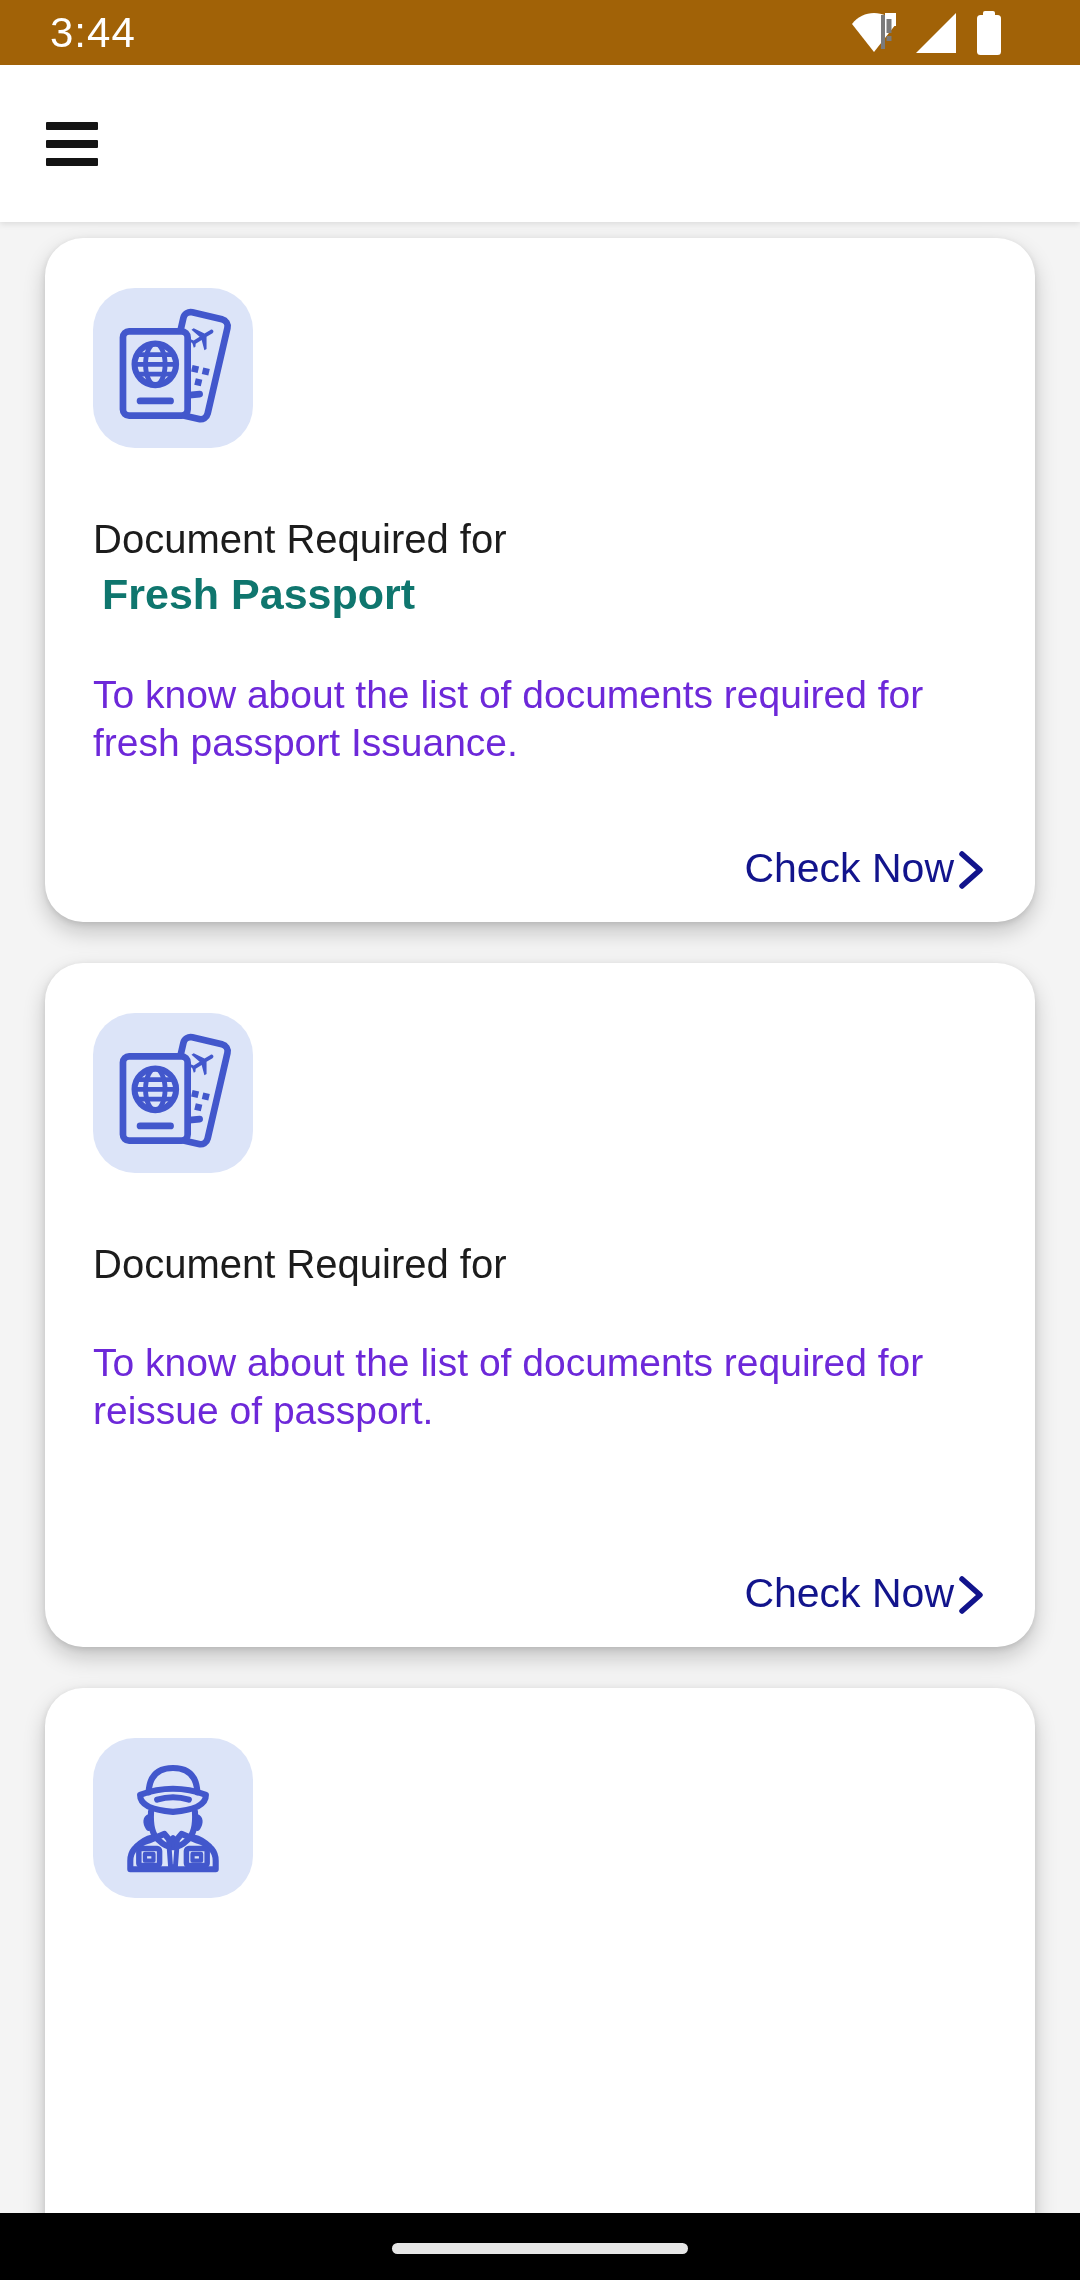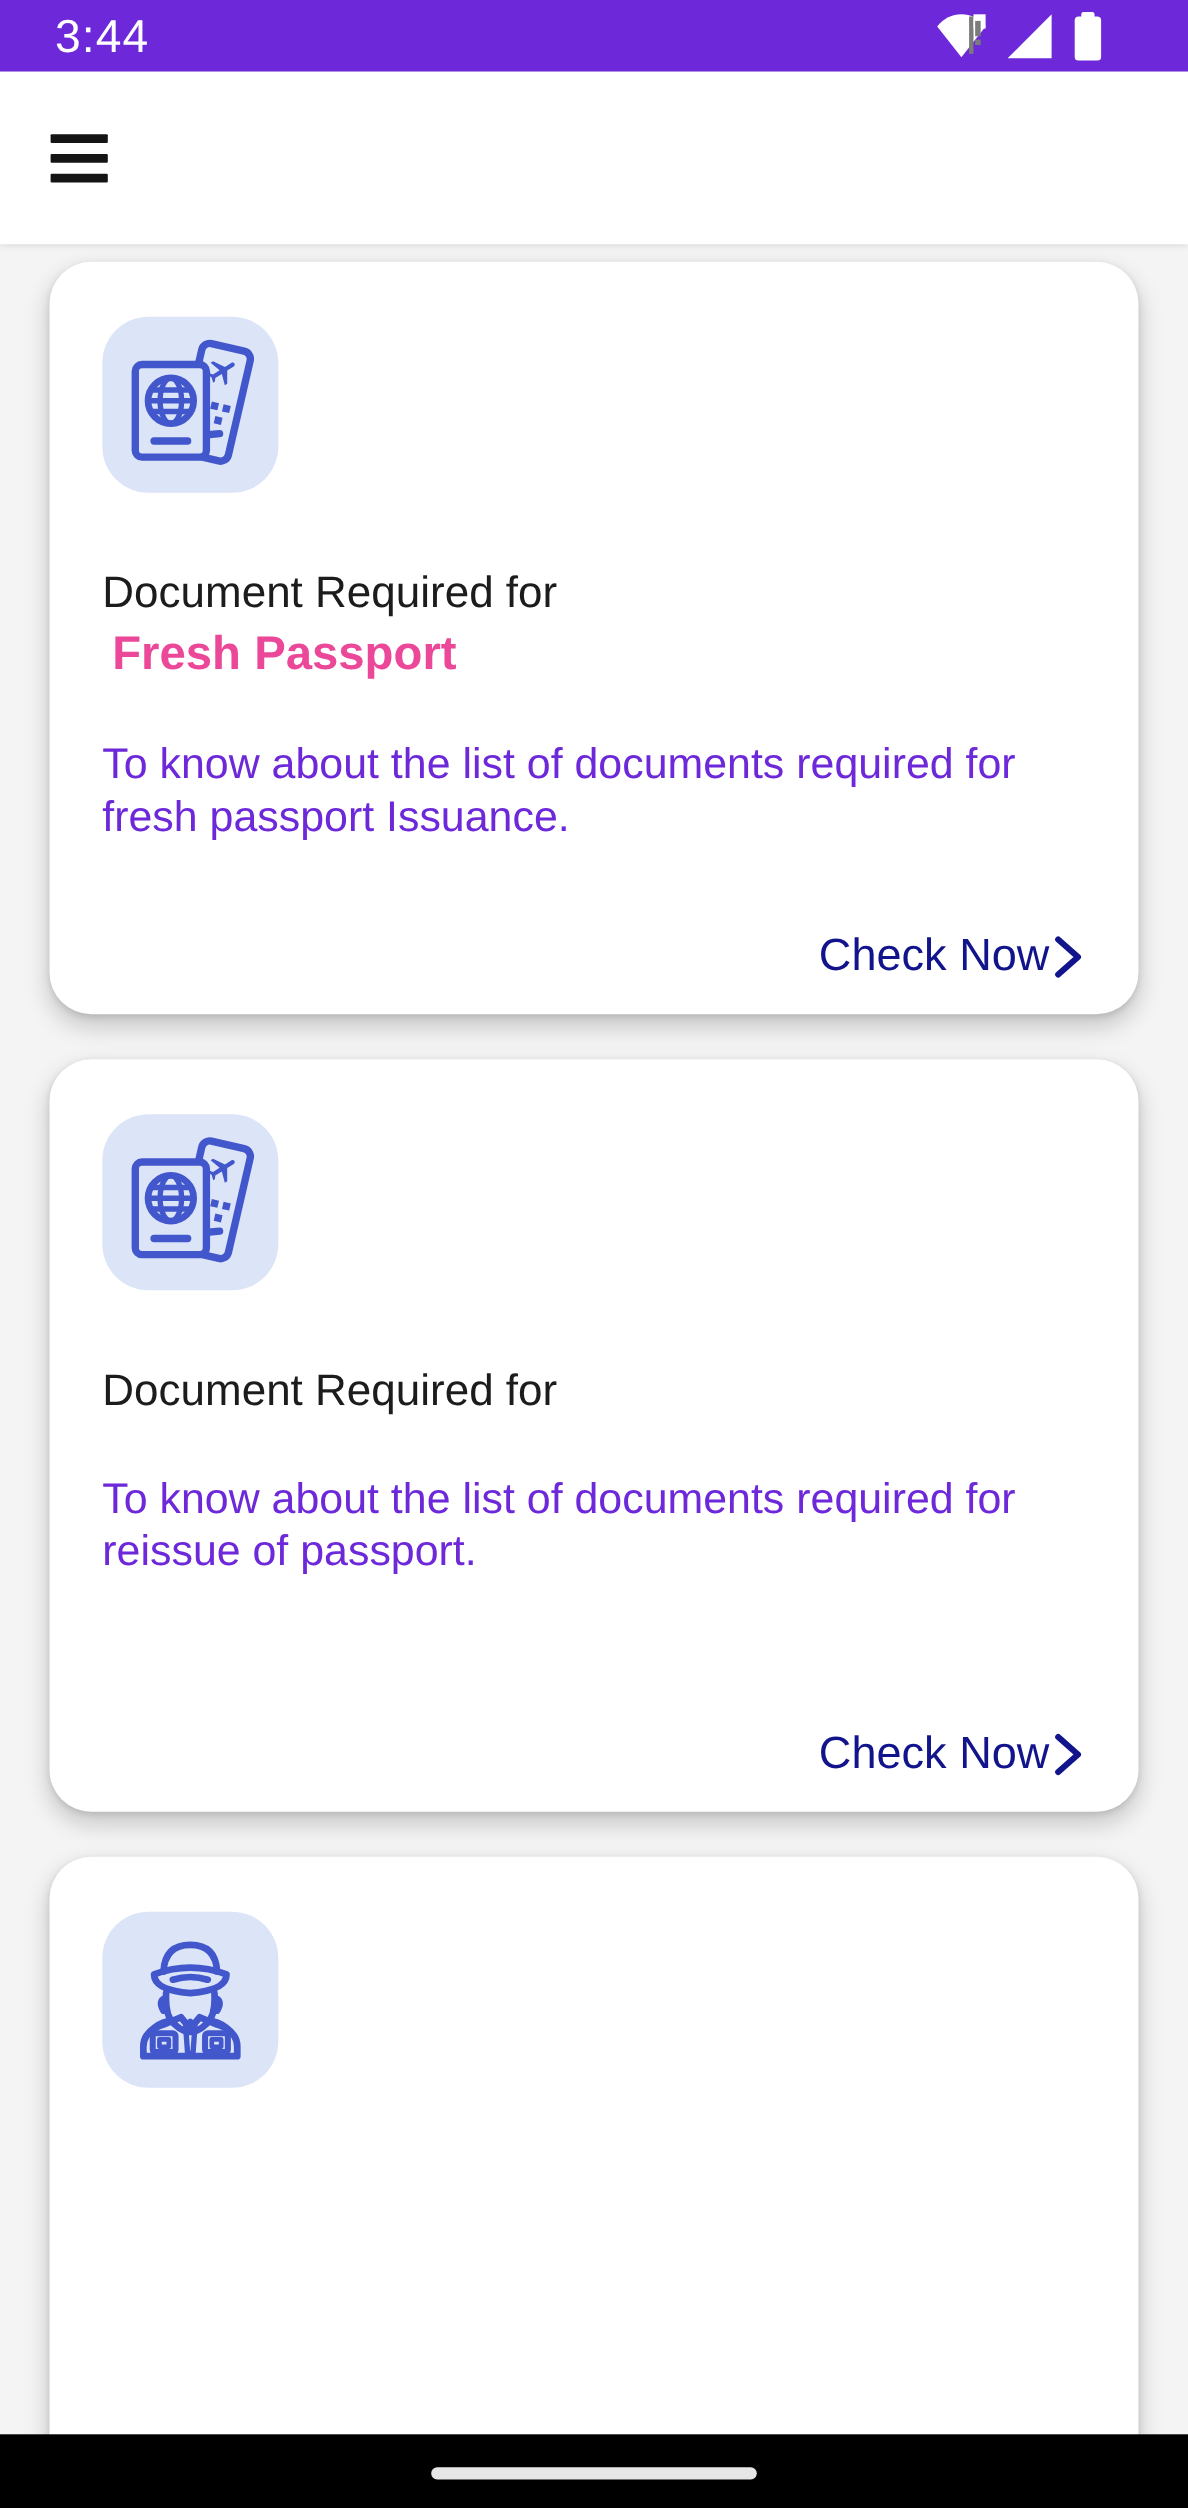--- a/index.html
+++ b/index.html
@@ -6,21 +6,21 @@
   html,body { width:1080px; height:2280px; overflow:hidden; }
   body {
     font-family:"Liberation Sans", sans-serif;
     background:#f4f4f4;
     position:relative;
   }
 
   
   .status-bar {
     position:absolute; top:0; left:0; width:1080px; height:65px;
-    background:#6d28d9; color:#ffffff;
+    background:#a16207; color:#ffffff;
     display:flex; align-items:center;
     padding:0 76px 0 50px;
     z-index:30;
   }
   .status-time { font-size:42px; line-height:1; letter-spacing:1px; }
   .status-icons { margin-left:auto; display:flex; align-items:center; gap:15px; }
   .status-icons svg { display:block; }
 
   
   .app-bar {
@@ -54,21 +54,21 @@
     margin-bottom:41px;
     padding:50px 48px 0 48px;
   }
   .card-icon {
     width:160px; height:160px; border-radius:42px;
     background:#dce4f8;
     display:flex; align-items:center; justify-content:center;
     margin-bottom:64px;
   }
   .card-subtitle { font-size:40px; color:#1c1c1c; line-height:1.35; }
-  .card-title { font-size:43px; font-weight:700; color:#ec4899; line-height:1.32; padding-left:9px; }
+  .card-title { font-size:43px; font-weight:700; color:#0f766e; line-height:1.32; padding-left:9px; }
   .card-desc { margin-top:48px; font-size:39px; line-height:1.23; color:#6d28d9; max-width:890px; }
   .check-now {
     position:absolute; right:50px; bottom:30px;
     display:flex; align-items:center; gap:3px;
     color:#12148c; font-size:41px; cursor:pointer;
   }
   .check-now svg { display:block; margin-top:4px; }
 
   
   .nav-bar {

